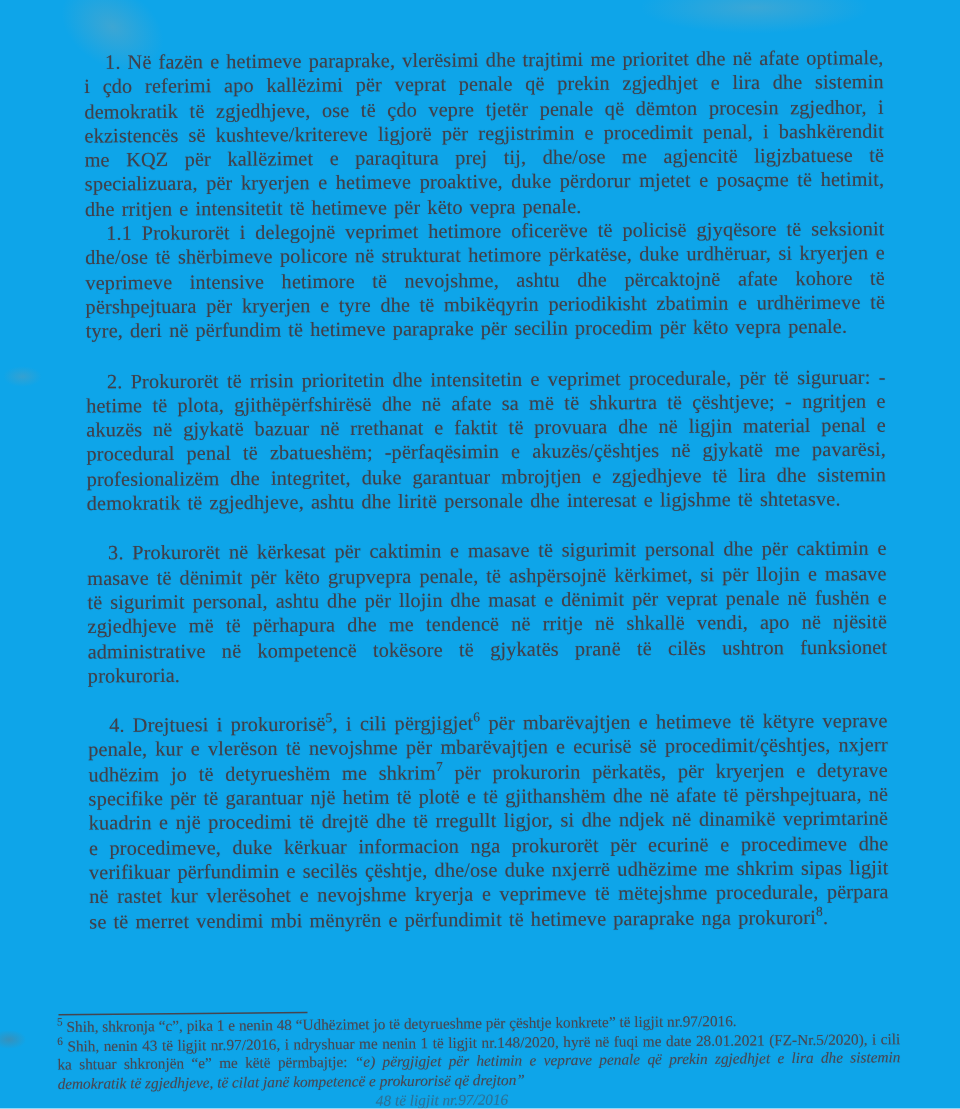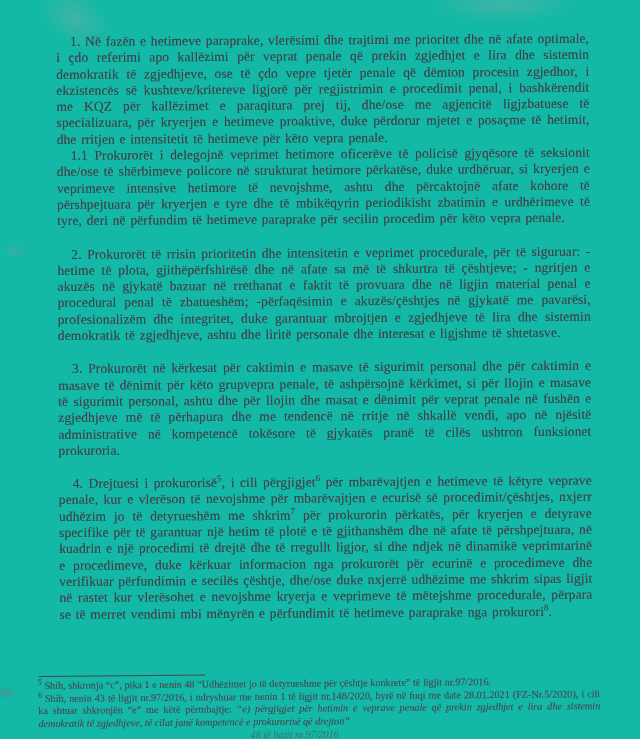--- a/index.html
+++ b/index.html
@@ -8,21 +8,21 @@
     width: 640px;
     height: 739px;
     overflow: hidden;
     background: #ffffff;
     font-family: "Liberation Serif", serif;
   }
   .page {
     position: relative;
     width: 640px;
     height: 739px;
-    background: #14b8a6;
+    background: #0ea5e9;
     overflow: hidden;
   }
   
   .smudge {
     position: absolute;
     pointer-events: none;
   }
   .smudge-tl {
     left: 38px; top: -8px; width: 74px; height: 52px;
     background: radial-gradient(ellipse at center, rgba(168,168,162,0.30), rgba(255,255,255,0) 70%);

